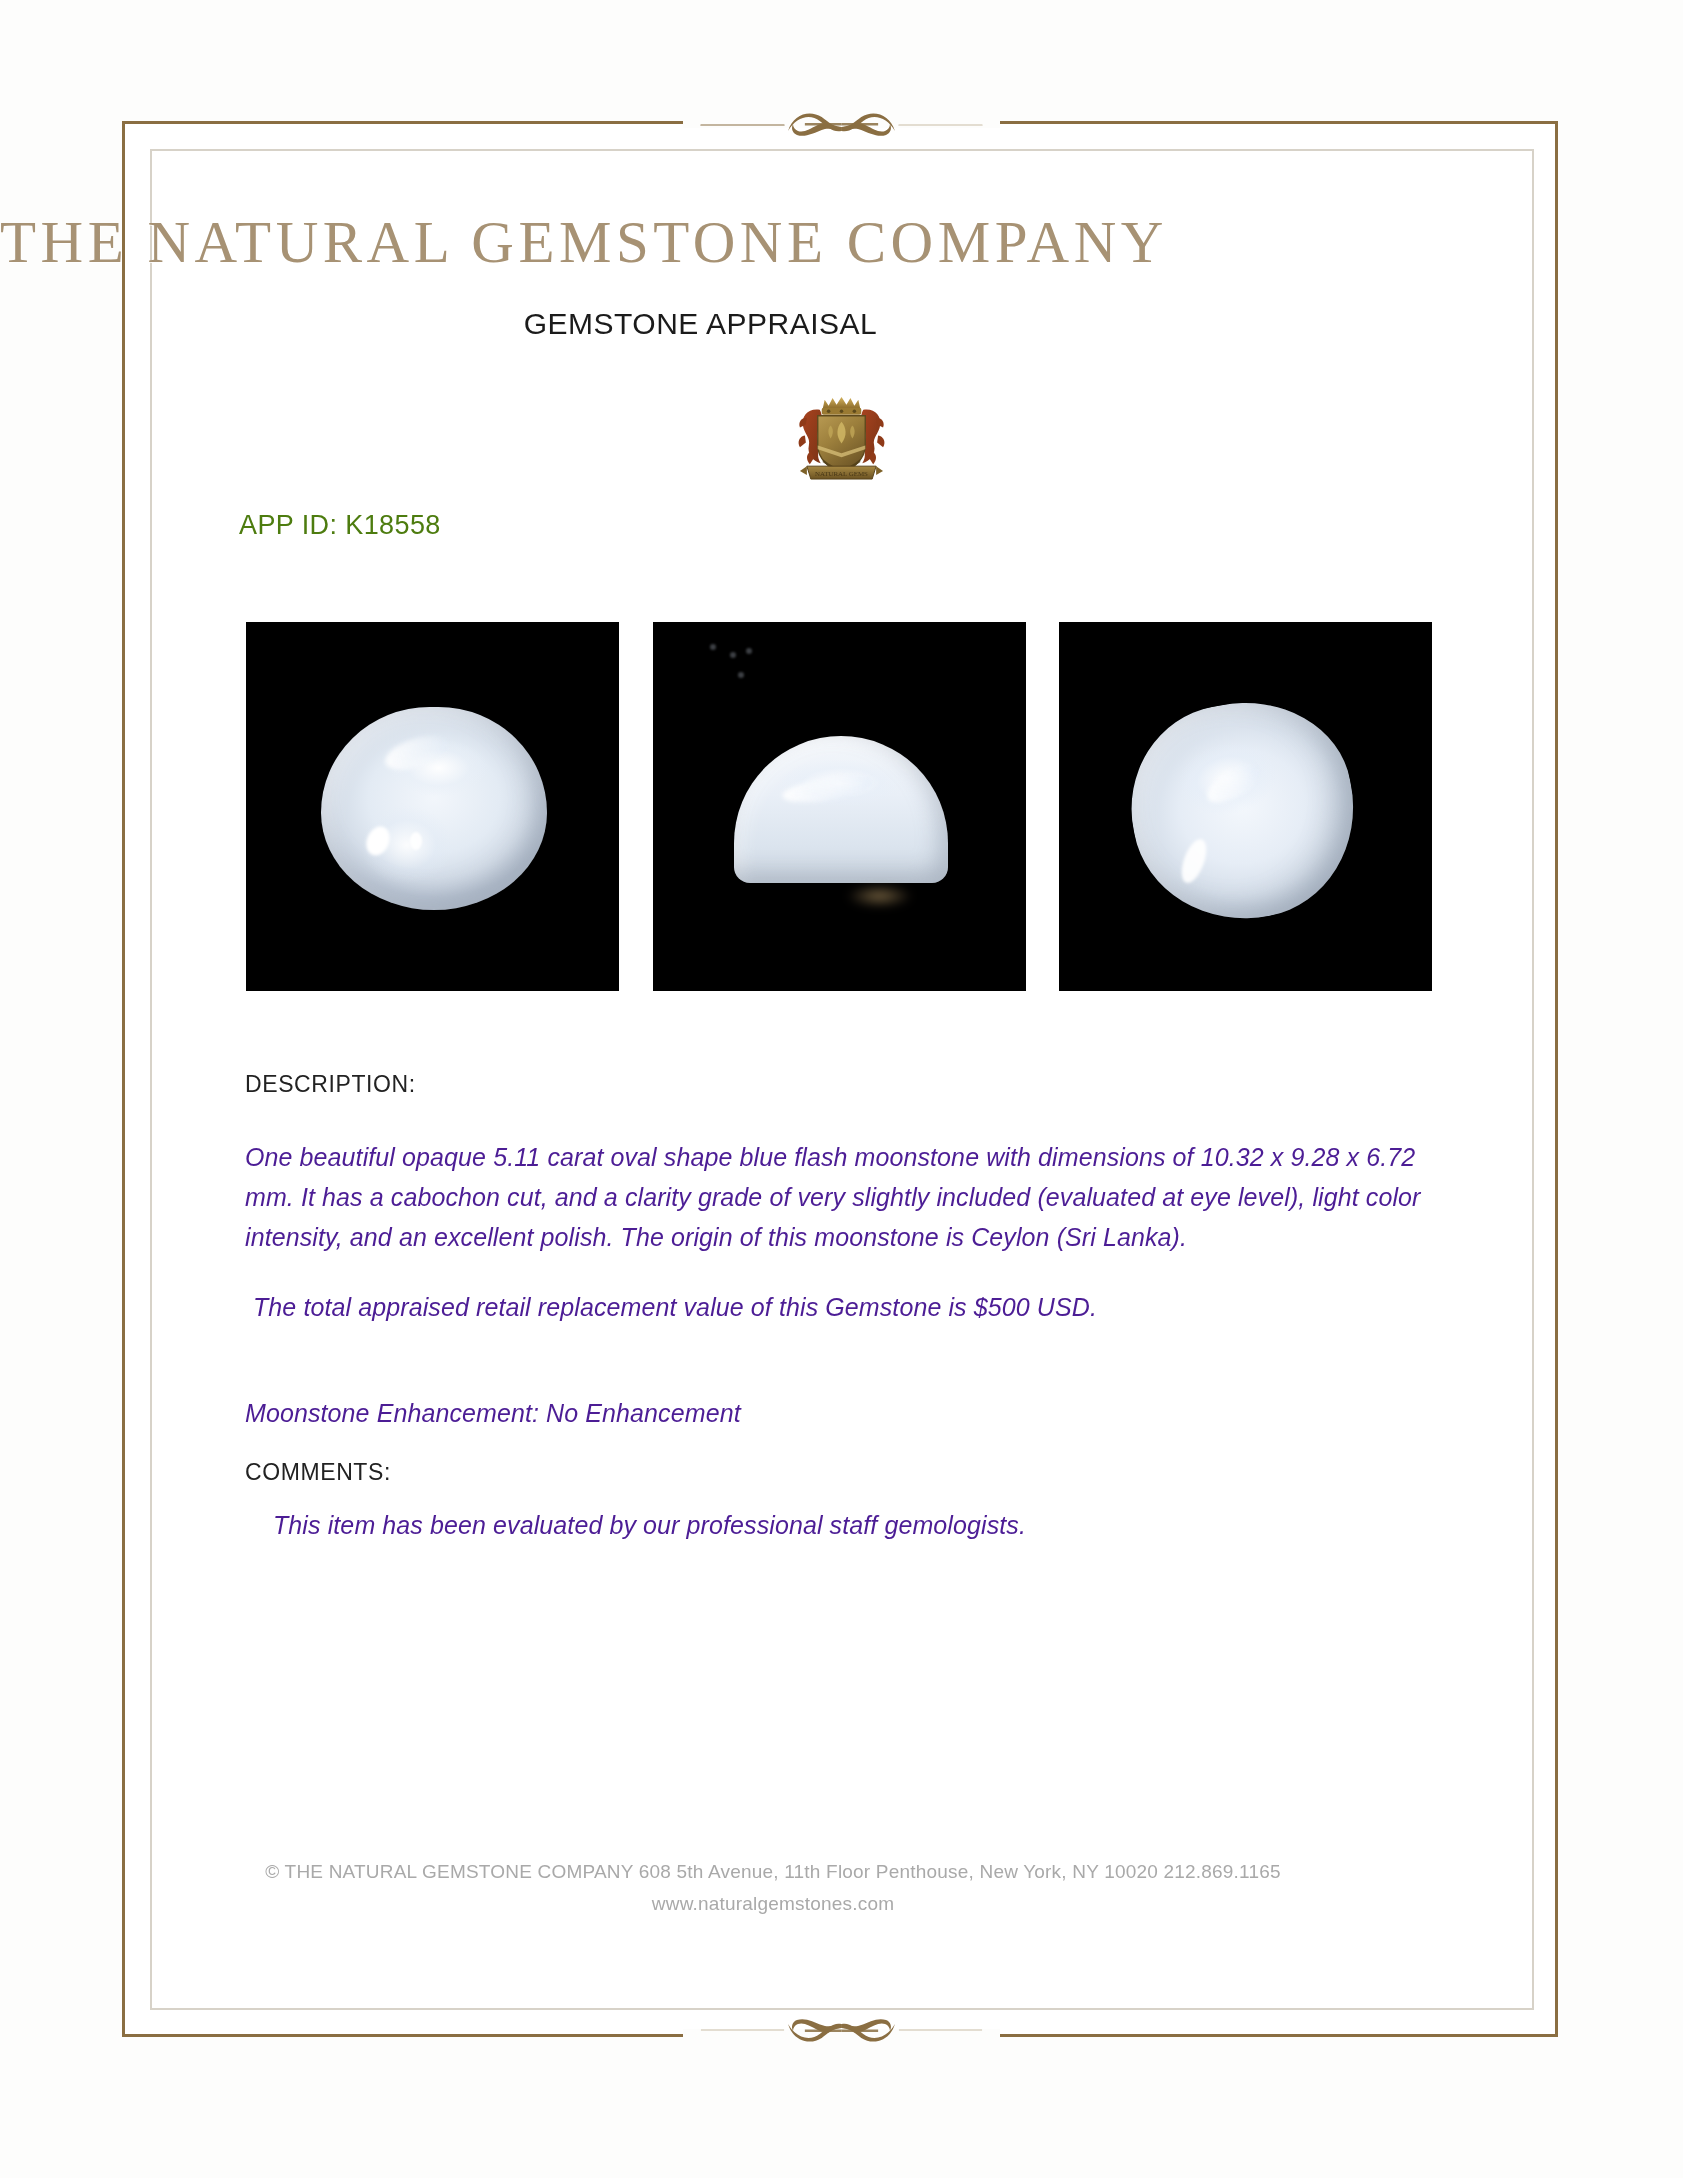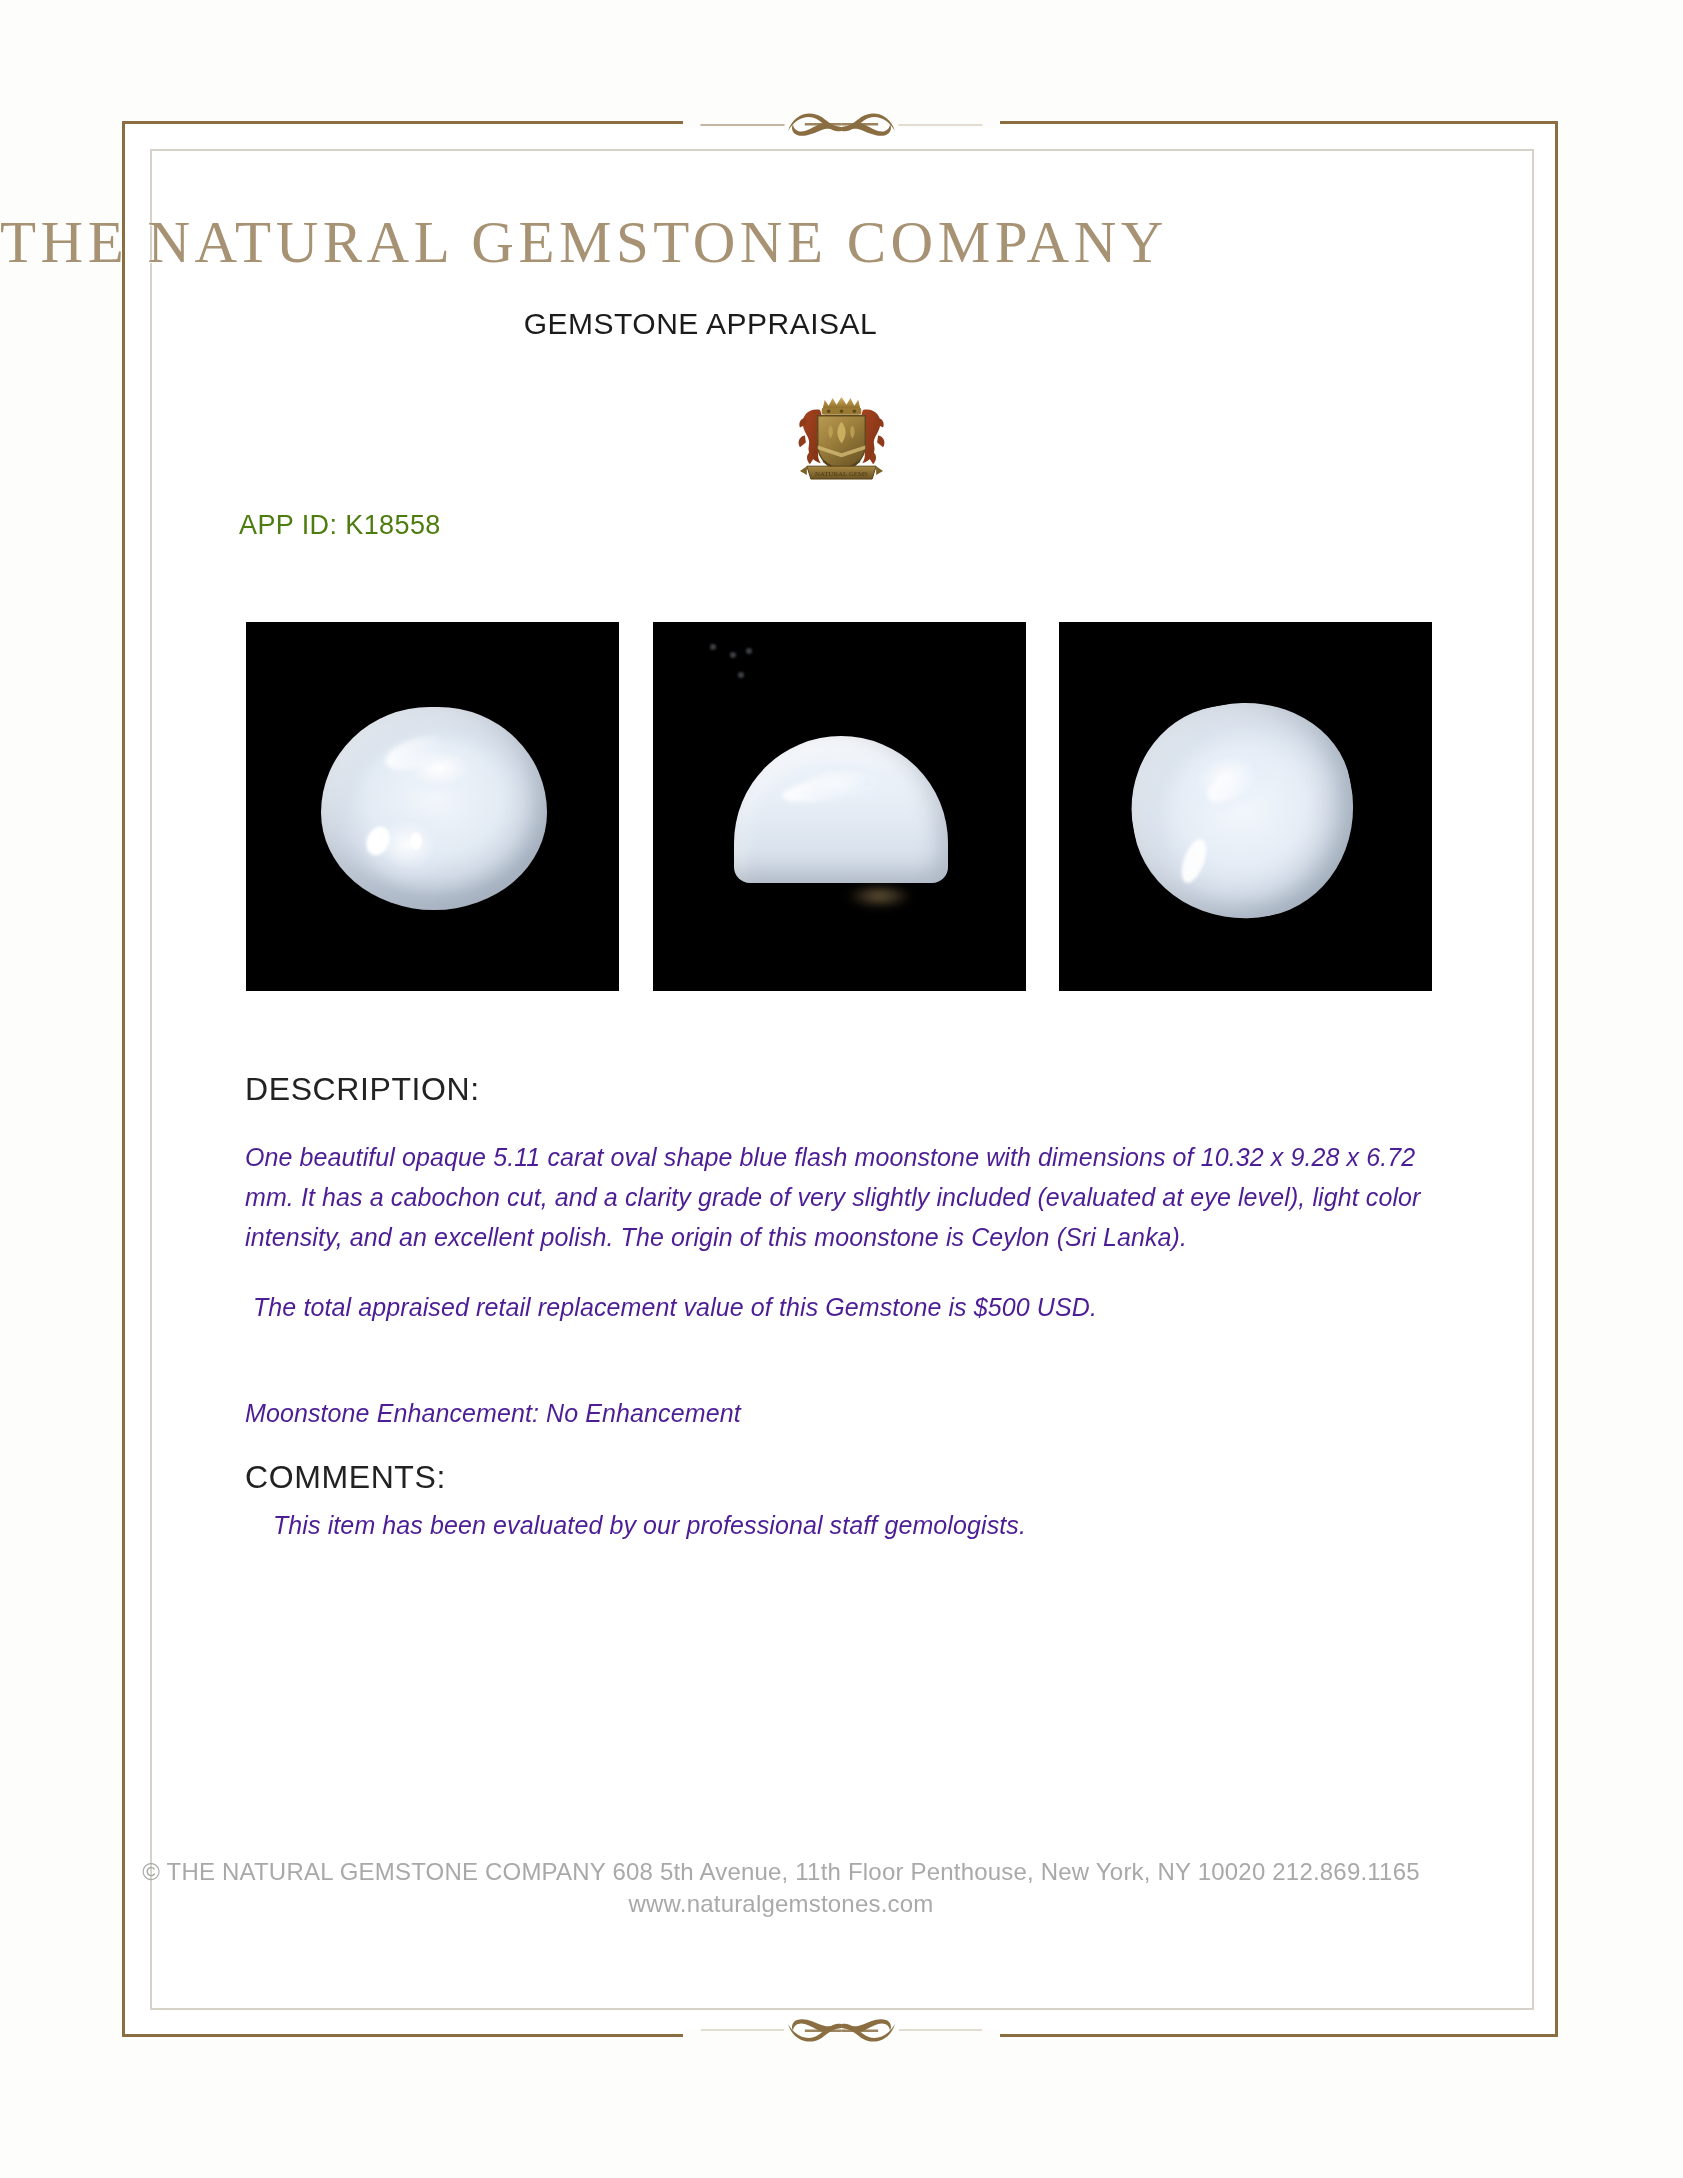--- a/index.html
+++ b/index.html
@@ -248,21 +248,21 @@
     border-radius: 50%;
     background: rgba(255,255,255,0.92);
     filter: blur(1.6px);
     transform: rotate(20deg);
   }
 
   
   .section-heading {
     position: absolute;
     left: 245px;
-    font-size: 32px;
+    font-size: 23px;
     color: #222222;
     letter-spacing: 0.6px;
     text-align: right;
   }
   .heading-description { top: 1071px; }
   .heading-comments    { top: 1440px; margin-top: 19px; }
 
   .body-block {
     position: absolute;
     left: 245px;
@@ -274,26 +274,26 @@
     font-style: italic;
   }
   .desc-paragraph  { top: 1137px; }
   .value-paragraph { top: 1287px; margin-left: 8px; }
   .comment-line-1  { top: 1368px; margin-top: 25px; }
   .comment-line-2  { top: 1505px; margin-left: 28px; }
 
   
   .footer {
     position: absolute;
-    left: 8px;
+    left: 0;
     top: 1856px;
     width: 1546px;
     text-align: center;
     color: #a9a9a9;
-    font-size: 24px;
+    font-size: 19px;
     line-height: 32px;
     letter-spacing: 0.2px;
   }
 </style>
 </head>
 <body>
 
 <div class="page">
 
   <div class="frame-outer"></div>

